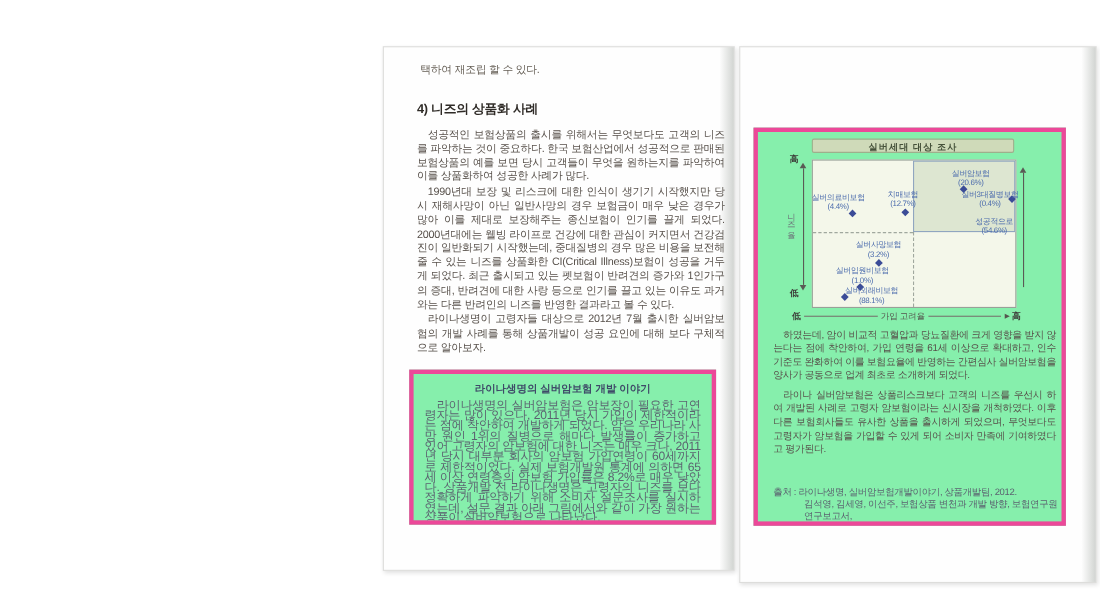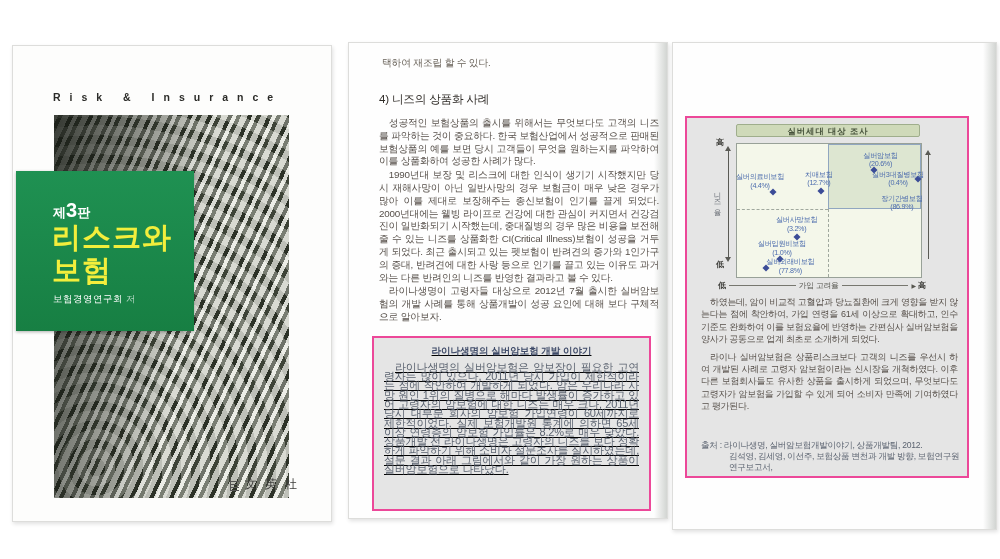--- a/index.html
+++ b/index.html
@@ -30,29 +30,29 @@
   .publisher{position:absolute;right:26px;bottom:28px;display:flex;align-items:center;
     font-family:"Liberation Serif","DejaVu Serif",serif;font-size:12px;color:#3c3c3a;letter-spacing:8px;}
   .pub-mark{width:8px;height:12px;margin-right:6px;border-left:1px solid #555;
     background:repeating-linear-gradient(0deg,#555 0 1px,transparent 1px 3px);}
 
   
   .mid{left:348px;top:42px;width:318px;height:475px;}
   .rgt{left:672px;top:42px;width:323px;height:486px;}
   .body-text{font-size:9.8px;line-height:12.8px;color:#57504a;text-align:justify;letter-spacing:-.2px;}
   .para{text-indent:1em;margin:0 0 1px 0;}
-  .callout{background:#e5e5e5;border:2px solid #ec4899;box-sizing:border-box;text-decoration:underline;}
+  .callout{background:#86efac;border:4px solid #ec4899;box-sizing:border-box;}
   .callout-text{font-size:11px;line-height:9.3px;color:#5b6370;text-align:justify;letter-spacing:-.2px;}
 
   
   .mid-inner{position:absolute;left:30px;top:14px;width:280px;}
   .intro-line{font-size:9.8px;color:#655e55;letter-spacing:-.2px;margin-left:3px;}
-  .sec-heading{margin-top:22px;font-size:11.6px;font-weight:normal;color:#2f2b27;letter-spacing:-.2px;}
+  .sec-heading{margin-top:22px;font-size:11.6px;font-weight:bold;color:#2f2b27;letter-spacing:-.2px;}
   .mid-paras{margin-top:10px;}
-  .mid-box{margin-top:12px;margin-left:-7px;width:279px;height:175px;padding:5px 10px;overflow:hidden;}
+  .mid-box{margin-top:12px;margin-left:-7px;width:279px;height:141px;padding:5px 10px;overflow:hidden;}
   .box-title{text-align:center;font-size:9.5px;font-weight:bold;color:#3e4a68;margin:2px 0 5px 0;}
   .callout .para{margin-bottom:4px;}
 
   
   .rgt-box{position:absolute;left:12px;top:73px;width:284px;height:362px;padding:0;overflow:hidden;}
   .rgt-text{position:absolute;left:14px;top:178px;width:257px;}
   .rgt-text .rp{font-size:9px;line-height:12.4px;color:#57504a;text-align:justify;
     text-indent:1em;letter-spacing:-.3px;margin:0 0 5px 0;}
   .source{position:absolute;left:14px;top:322px;width:262px;font-size:8.6px;line-height:10.8px;
     color:#5b6370;letter-spacing:-.3px;}
@@ -86,36 +86,20 @@
   .xaxis .seg{flex:1;height:0;border-top:1px solid #77776f;margin:0 3px;}
   .xaxis .xl{font-size:7.8px;color:#55554e;white-space:nowrap;letter-spacing:-.2px;}
   .xaxis .head{font-size:6px;color:#55554e;margin-right:2px;}
   .xaxis .end{font-weight:bold;}
 </style>
 </head>
 <body>
 
 <div class="stage">
 
-  <div class="page cover">
-    <div class="series-title">Risk &amp; Insurance</div>
-    <div class="photo"></div>
-    <div class="green-box">
-      <div class="edition"><span>제</span><span class="num">3</span><span>판</span></div>
-      <div class="cover-title">
-        <div>리스크와</div>
-        <div>보험</div>
-      </div>
-      <div class="cover-author"><span>보험경영연구회</span><span class="suffix">저</span></div>
-    </div>
-    <div class="publisher">
-      <span class="pub-mark"></span>
-      <span>文英社</span>
-    </div>
-  </div>
 
   <div class="page mid">
     <div class="mid-inner">
       <div class="intro-line">택하여 재조립 할 수 있다.</div>
       <div class="sec-heading">4) 니즈의 상품화 사례</div>
       <div class="mid-paras body-text">
         <p class="para">성공적인 보험상품의 출시를 위해서는 무엇보다도 고객의 니즈를 파악하는 것이 중요하다. 한국 보험산업에서 성공적으로 판매된 보험상품의 예를 보면 당시 고객들이 무엇을 원하는지를 파악하여 이를 상품화하여 성공한 사례가 많다.</p>
         <p class="para">1990년대 보장 및 리스크에 대한 인식이 생기기 시작했지만 당시 재해사망이 아닌 일반사망의 경우 보험금이 매우 낮은 경우가 많아 이를 제대로 보장해주는 종신보험이 인기를 끌게 되었다. 2000년대에는 웰빙 라이프로 건강에 대한 관심이 커지면서 건강검진이 일반화되기 시작했는데, 중대질병의 경우 많은 비용을 보전해 줄 수 있는 니즈를 상품화한 CI(Critical Illness)보험이 성공을 거두게 되었다. 최근 출시되고 있는 펫보험이 반려견의 증가와 1인가구의 증대, 반려견에 대한 사랑 등으로 인기를 끌고 있는 이유도 과거와는 다른 반려인의 니즈를 반영한 결과라고 볼 수 있다.</p>
         <p class="para">라이나생명이 고령자들 대상으로 2012년 7월 출시한 실버암보험의 개발 사례를 통해 상품개발이 성공 요인에 대해 보다 구체적으로 알아보자.</p>
       </div>
@@ -150,22 +134,22 @@
             <div class="pt-label" style="left: 78%; top: 12.5%;">
               <div>실버암보험</div>
               <div>(20.6%)</div>
             </div>
             <div class="dot" style="left: 98.3%; top: 26.3%;"></div>
             <div class="pt-label" style="left: 87.5%; top: 26.8%;">
               <div>실버3대질병보험</div>
               <div>(0.4%)</div>
             </div>
             <div class="pt-label" style="left: 89.6%; top: 44.8%;">
-              <div>장기간병보험</div>
-              <div>(86.9%)</div>
+              <div>성공적으로</div>
+              <div>(54.6%)</div>
             </div>
             <div class="dot" style="left: 45.6%; top: 35.3%;"></div>
             <div class="pt-label" style="left: 44.5%; top: 26.8%;">
               <div>치매보험</div>
               <div>(12.7%)</div>
             </div>
             <div class="dot" style="left: 19.8%; top: 36.1%;"></div>
             <div class="pt-label" style="left: 12.5%; top: 28.8%;">
               <div>실버의료비보험</div>
               <div>(4.4%)</div>
@@ -176,21 +160,21 @@
               <div>(3.2%)</div>
             </div>
             <div class="dot" style="left: 23.6%; top: 86.5%;"></div>
             <div class="pt-label" style="left: 24.4%; top: 79.2%;">
               <div>실버입원비보험</div>
               <div>(1.0%)</div>
             </div>
             <div class="dot" style="left: 15.9%; top: 93.2%;"></div>
             <div class="pt-label" style="left: 29%; top: 92.8%;">
               <div>실버외래비보험</div>
-              <div>(77.8%)</div>
+              <div>(88.1%)</div>
             </div>
           </div>
 
         <div class="rarrow"></div>
         <div class="tri-up" style="left:238px;top:26px;"></div>
 
         <div class="xaxis">
           <span class="end">低</span>
           <span class="seg"></span>
           <span class="xl">가입 고려율</span>

